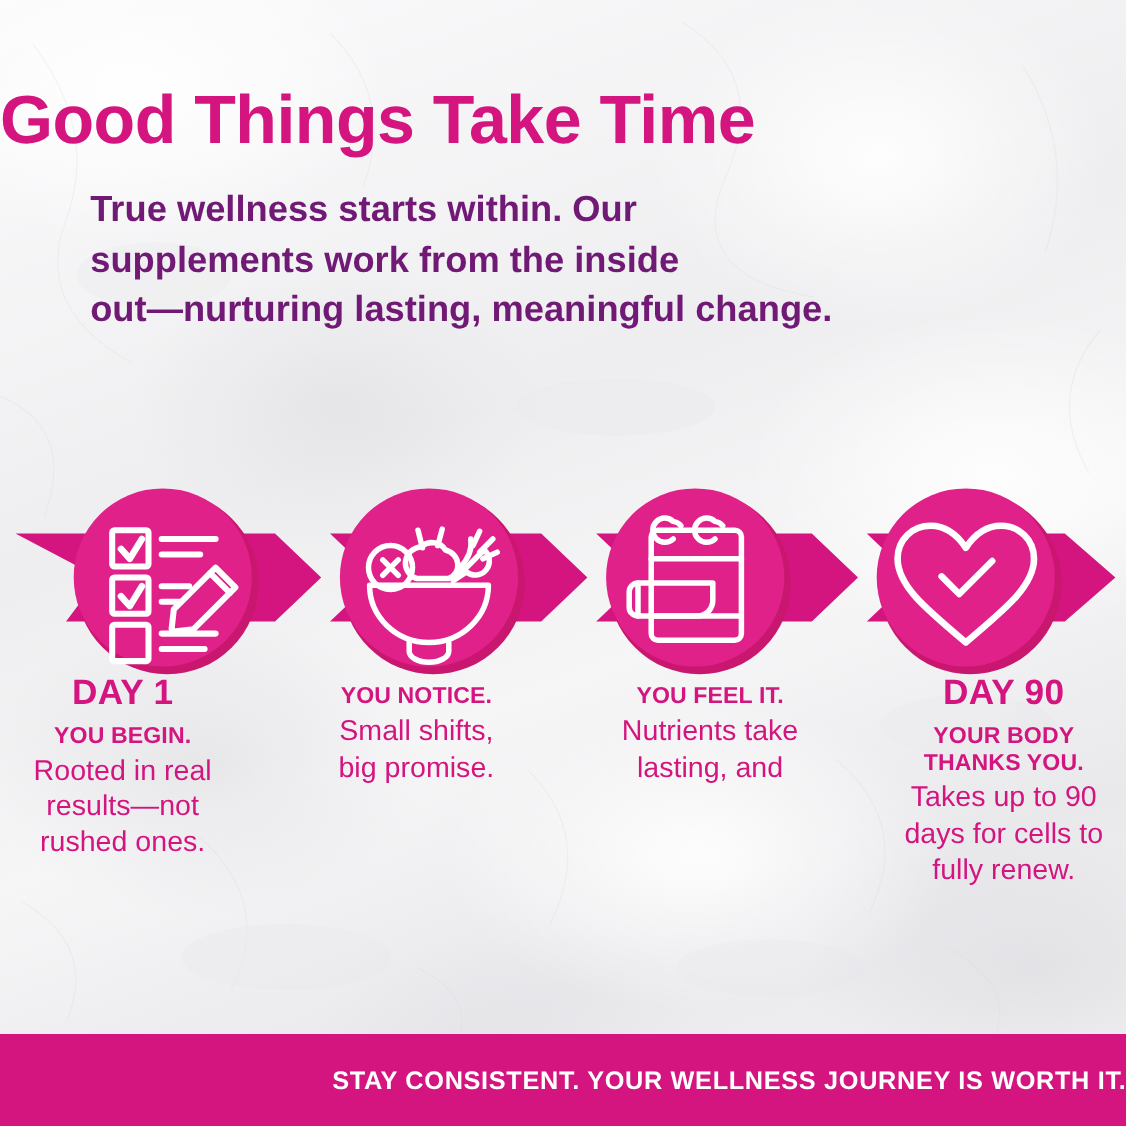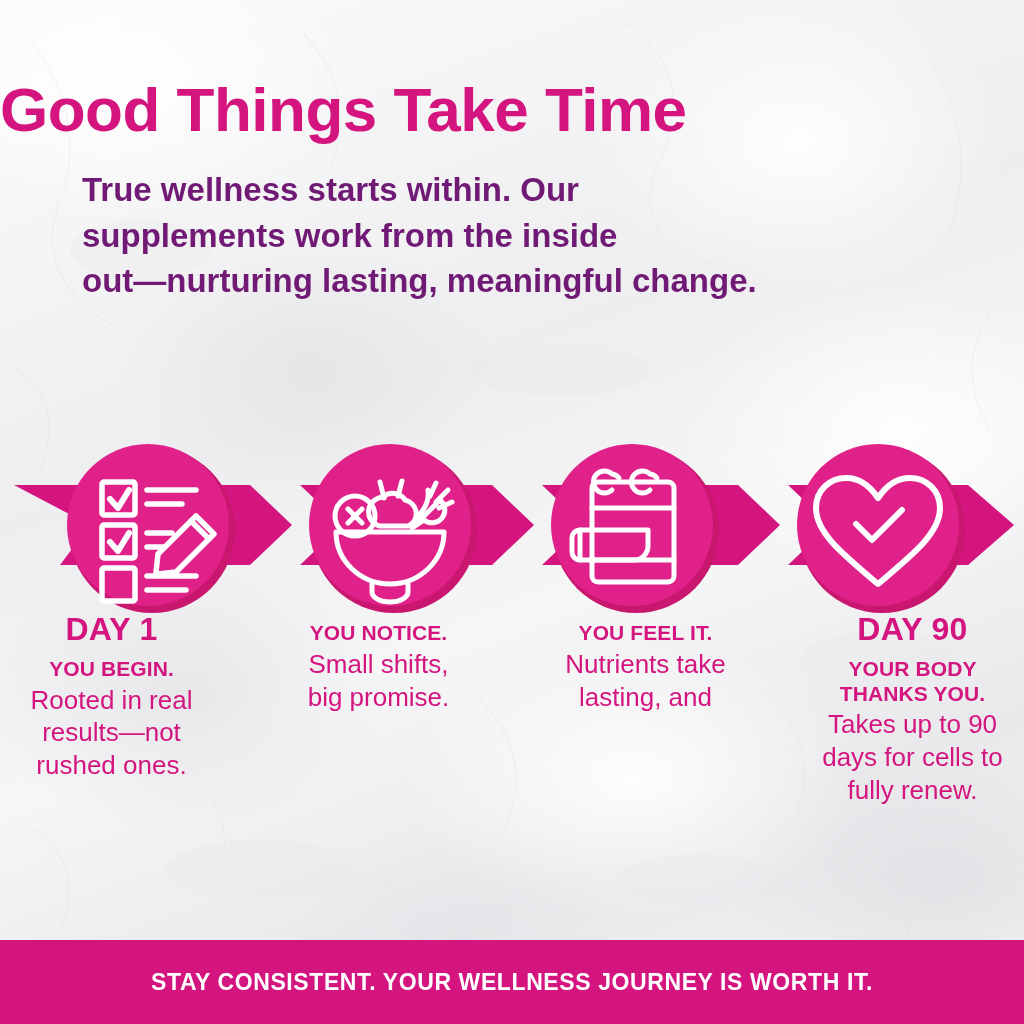--- a/index.html
+++ b/index.html
@@ -109,21 +109,21 @@
   
   .footer {
     position: absolute;
     left: 0;
     bottom: 0;
     width: 1024px;
     height: 84px;
     background: #d4157f;
     display: flex;
     align-items: center;
-    justify-content: center;
+    justify-content: flex-end;
   }
   .footer-text {
     color: #ffffff;
     font-size: 23px;
     font-weight: 700;
     letter-spacing: 0.6px;
   }
 </style>
 </head>
 <body>

